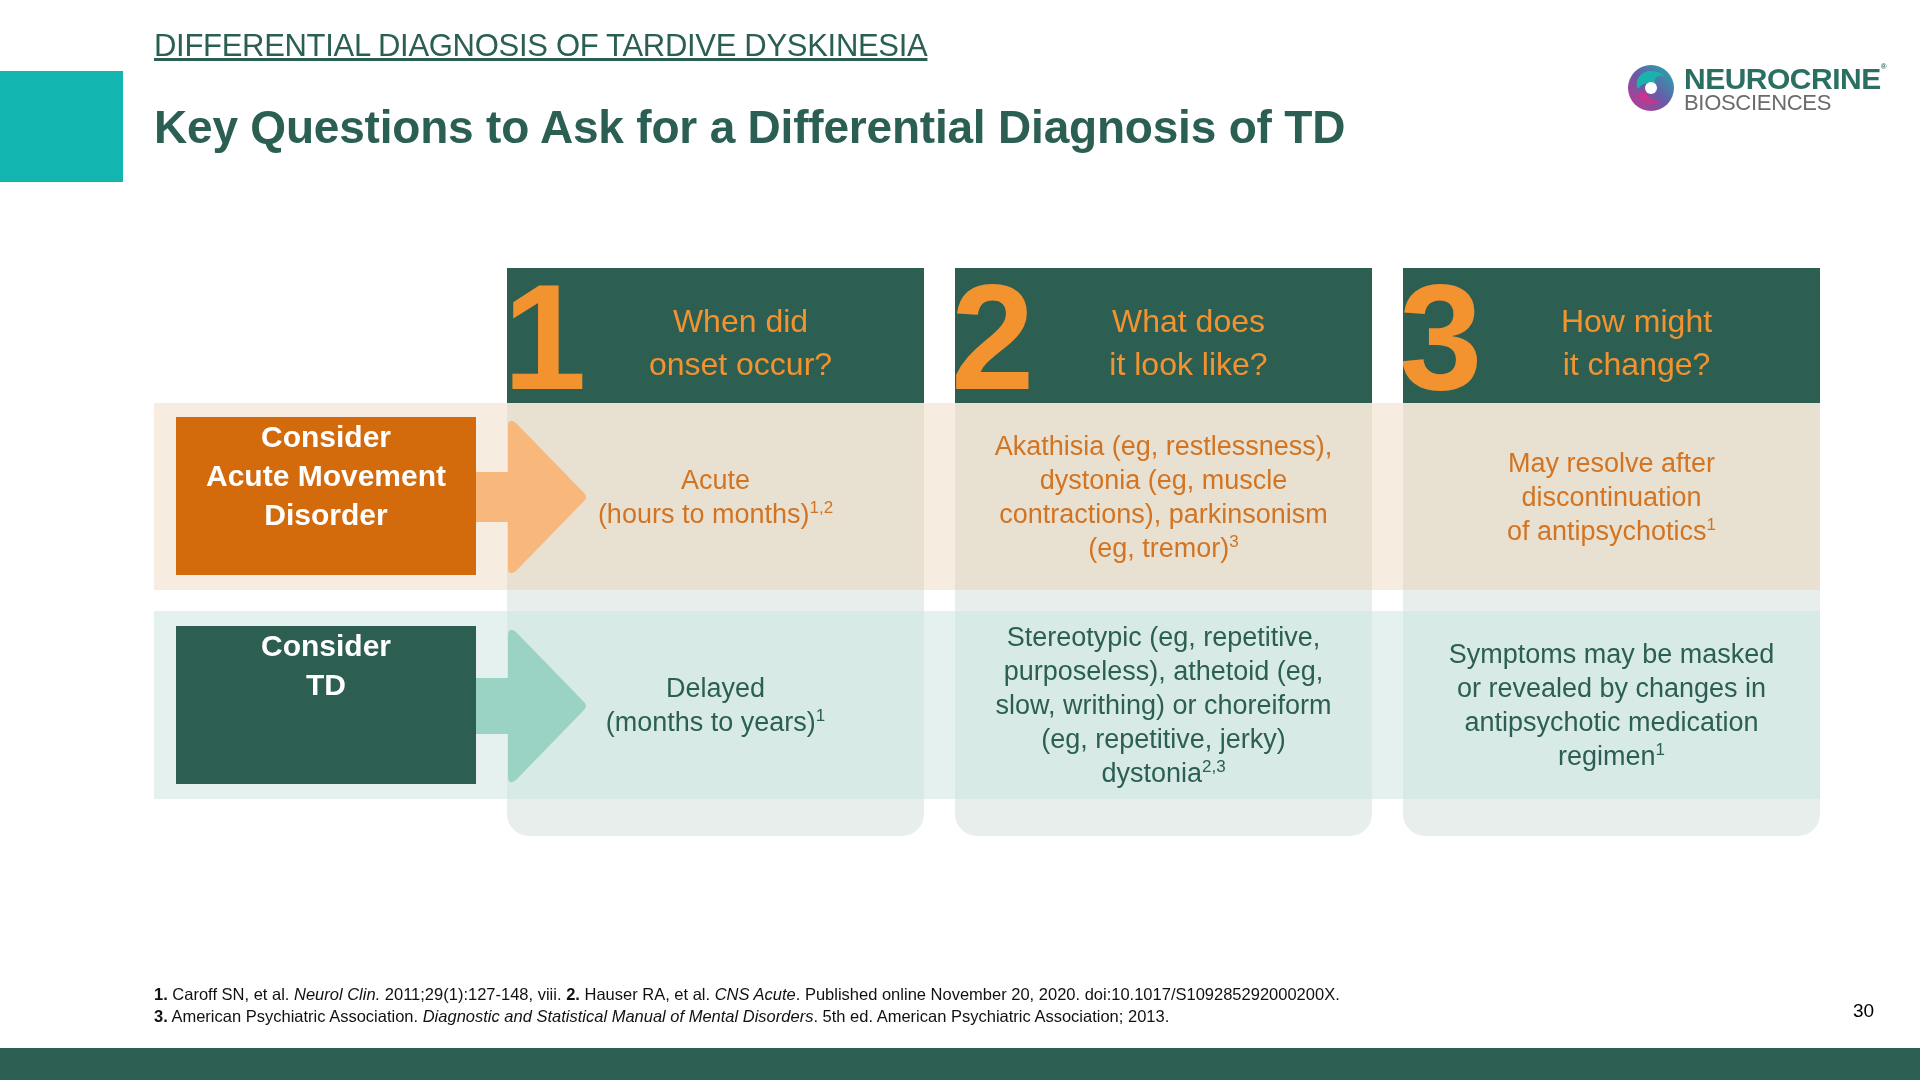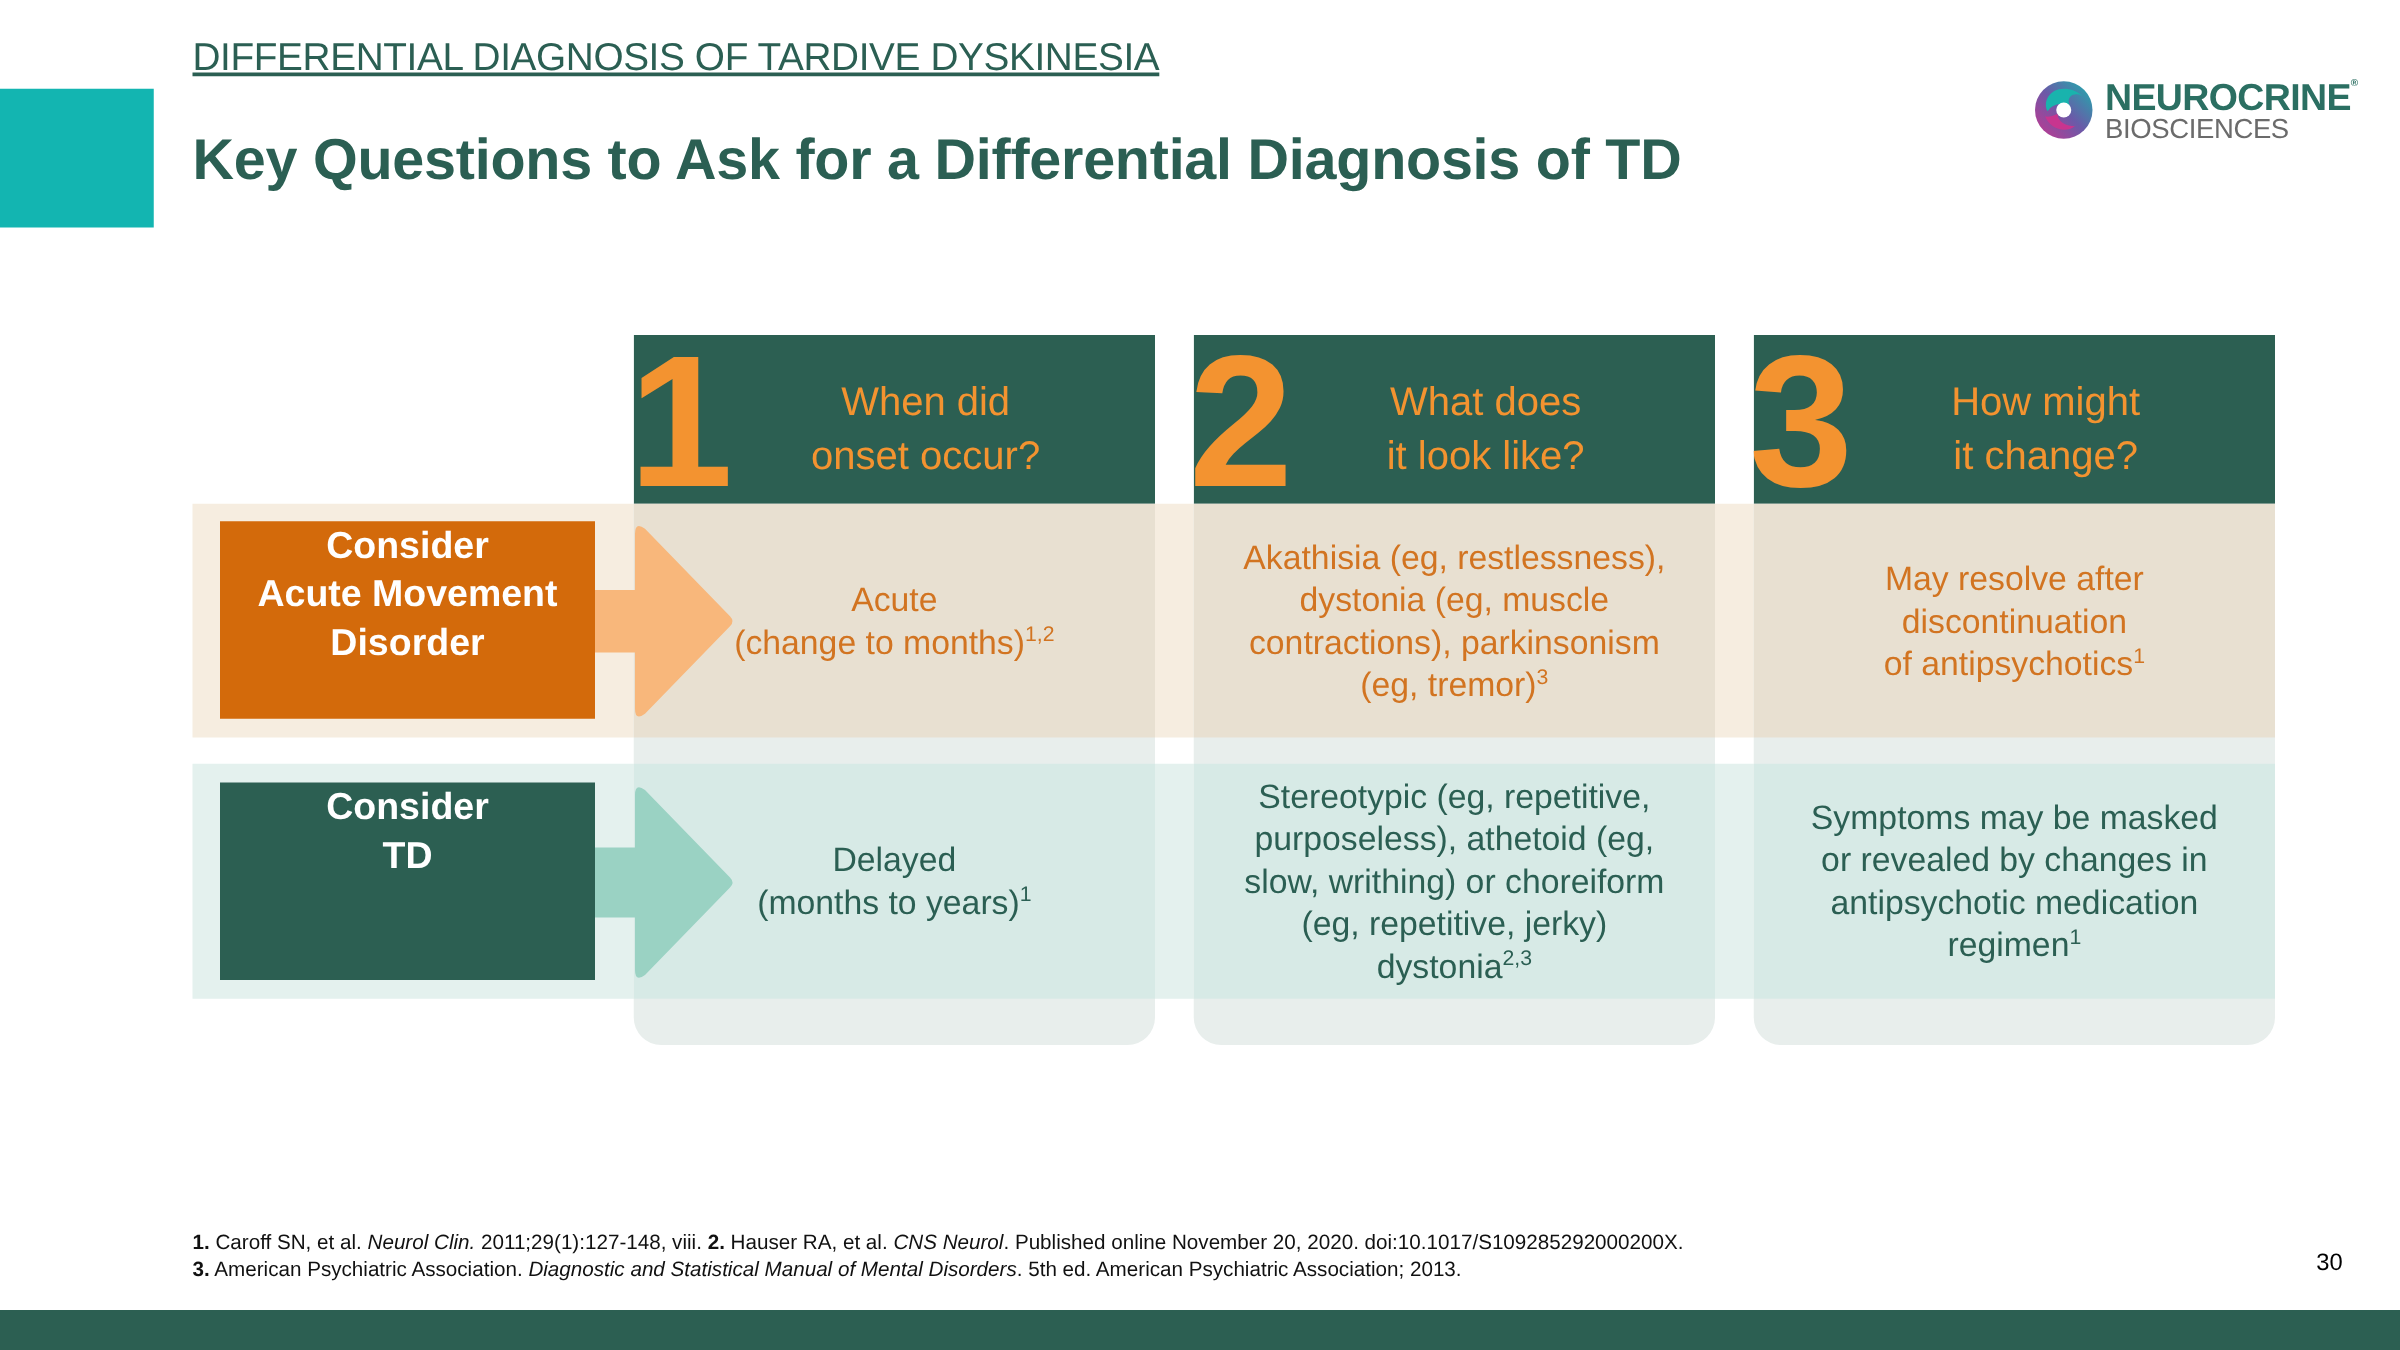--- a/index.html
+++ b/index.html
@@ -69,21 +69,21 @@
   <div class="col-head">
     <div class="col-num">1</div>
     <div class="col-title">
       <div>When did</div>
       <div>onset occur?</div>
     </div>
   </div>
   <div class="cell r1">
     <div>
       <div>Acute</div>
-      <div><span>(change to months)</span><sup>1,2</sup></div>
+      <div><span>(hours to months)</span><sup>1,2</sup></div>
     </div>
   </div>
   <div class="cell r2">
     <div>
       <div>Delayed</div>
       <div><span>(months to years)</span><sup>1</sup></div>
     </div>
   </div>
 </div>
 
@@ -154,18 +154,18 @@
 </div>
 
 <svg class="abs arrow" style="top:417px;" viewBox="0 0 112 160">
   <path d="M0 55 L32 55 L32 10 Q32 0 40 6 L108 76 Q112 80 108 84 L40 154 Q32 160 32 150 L32 105 L0 105 Z" fill="#f8b77b"></path>
 </svg>
 <svg class="abs arrow" style="top:626px;" viewBox="0 0 112 160">
   <path d="M0 52 L32 52 L32 10 Q32 0 40 6 L108 76 Q112 80 108 84 L40 154 Q32 160 32 150 L32 108 L0 108 Z" fill="#9ad2c3"></path>
 </svg>
 
 <div class="abs refs">
-  <div id="ref-line1"><b>1.</b><span> Caroff SN, et al. </span><i>Neurol Clin.</i><span> 2011;29(1):127-148, viii. </span><b>2.</b><span> Hauser RA, et al. </span><i>CNS Neurol</i><span>. Published online November 20, 2020. doi:10.1017/S109285292000200X.</span></div>
+  <div id="ref-line1"><b>1.</b><span> Caroff SN, et al. </span><i>Neurol Clin.</i><span> 2011;29(1):127-148, viii. </span><b>2.</b><span> Hauser RA, et al. </span><i>CNS Acute</i><span>. Published online November 20, 2020. doi:10.1017/S109285292000200X.</span></div>
   <div id="ref-line2"><b>3.</b><span> American Psychiatric Association. </span><i>Diagnostic and Statistical Manual of Mental Disorders</i><span>. 5th ed. American Psychiatric Association; 2013.</span></div>
 </div>
 
 <div class="abs page-num">30</div>
 <div class="abs bottom-bar"></div>
 
 </body></html>

